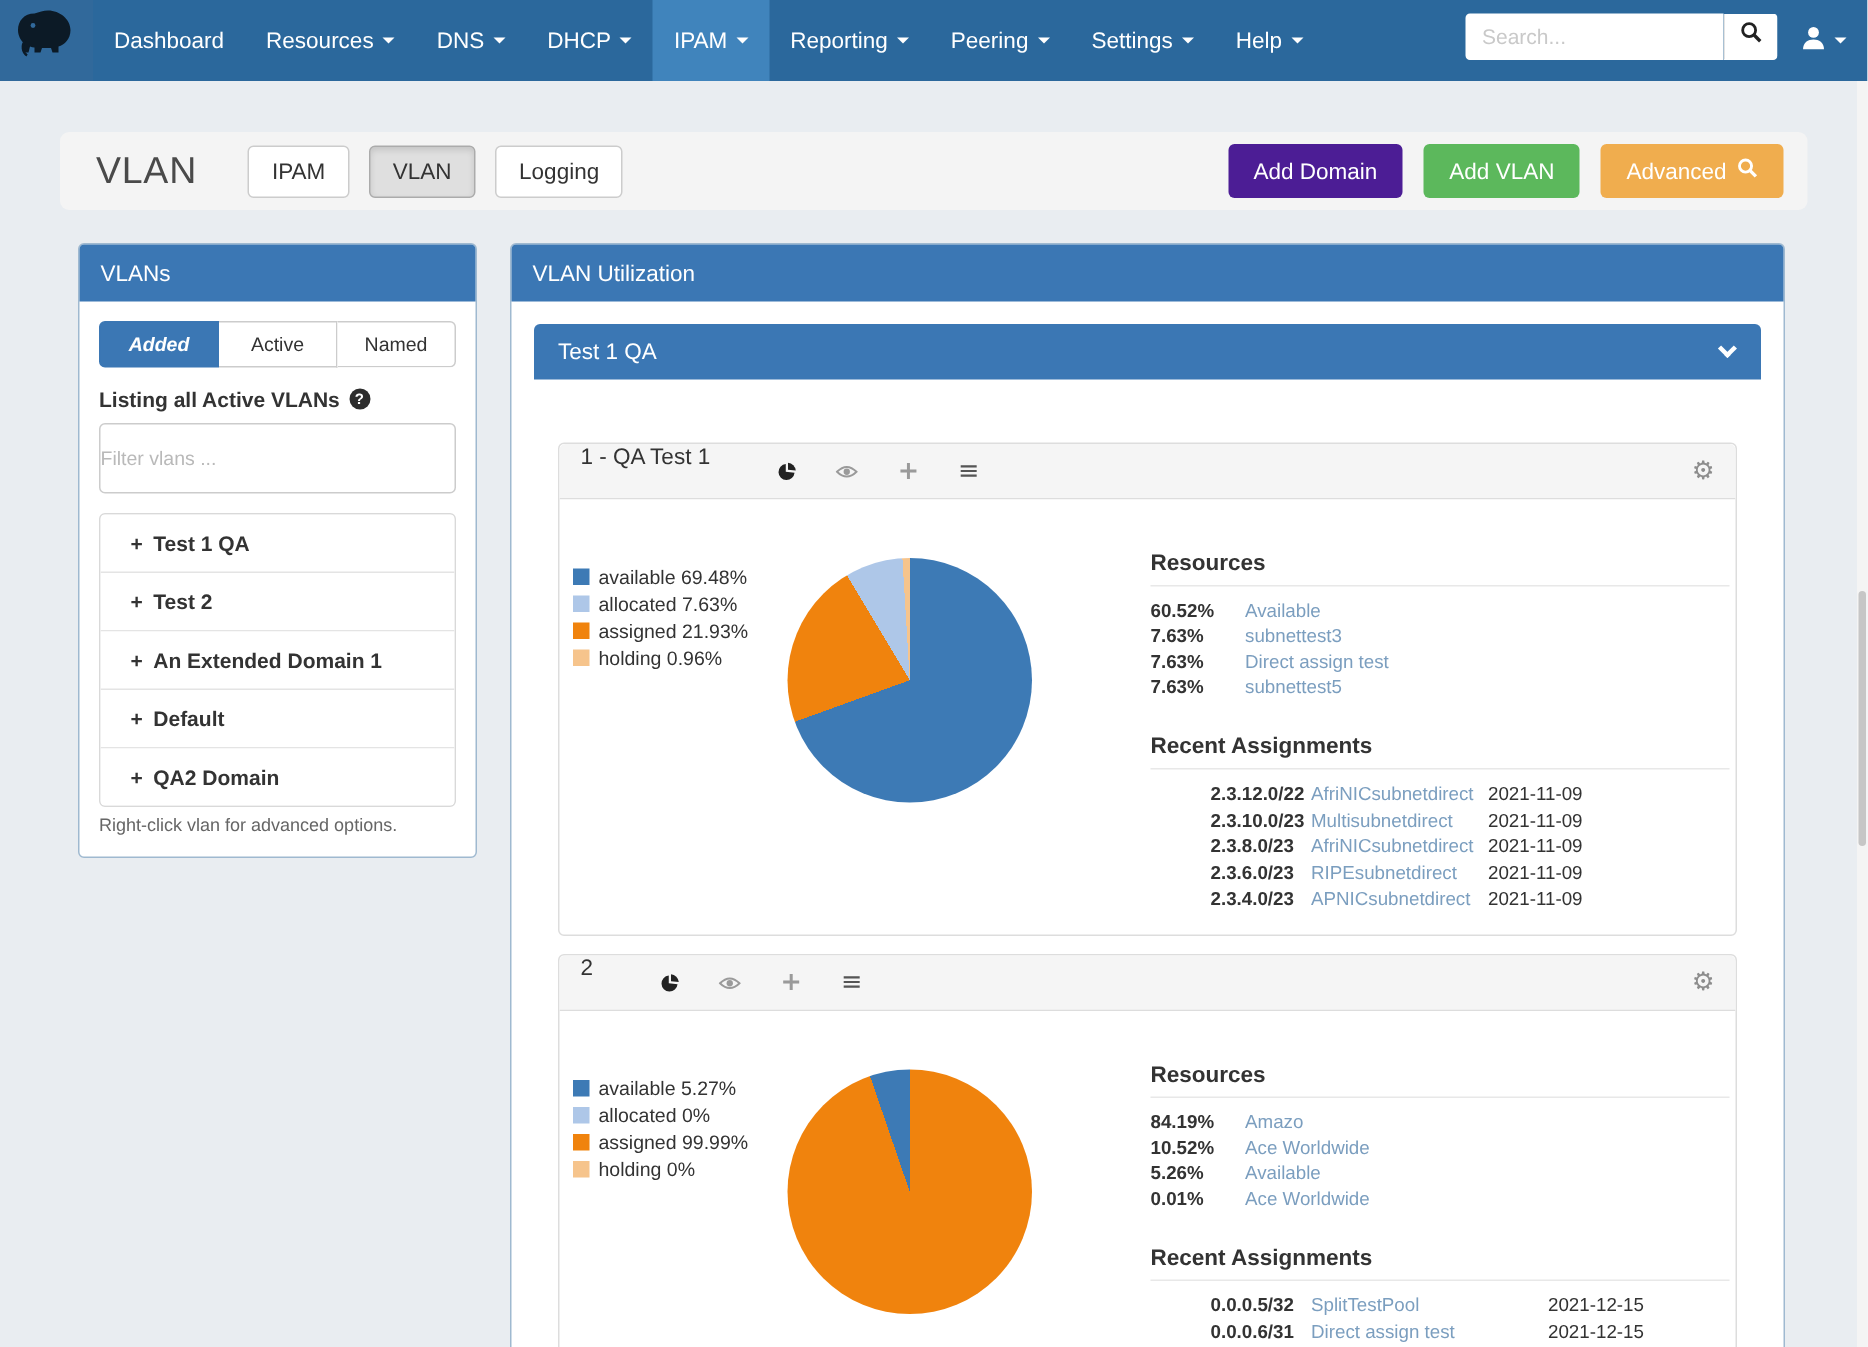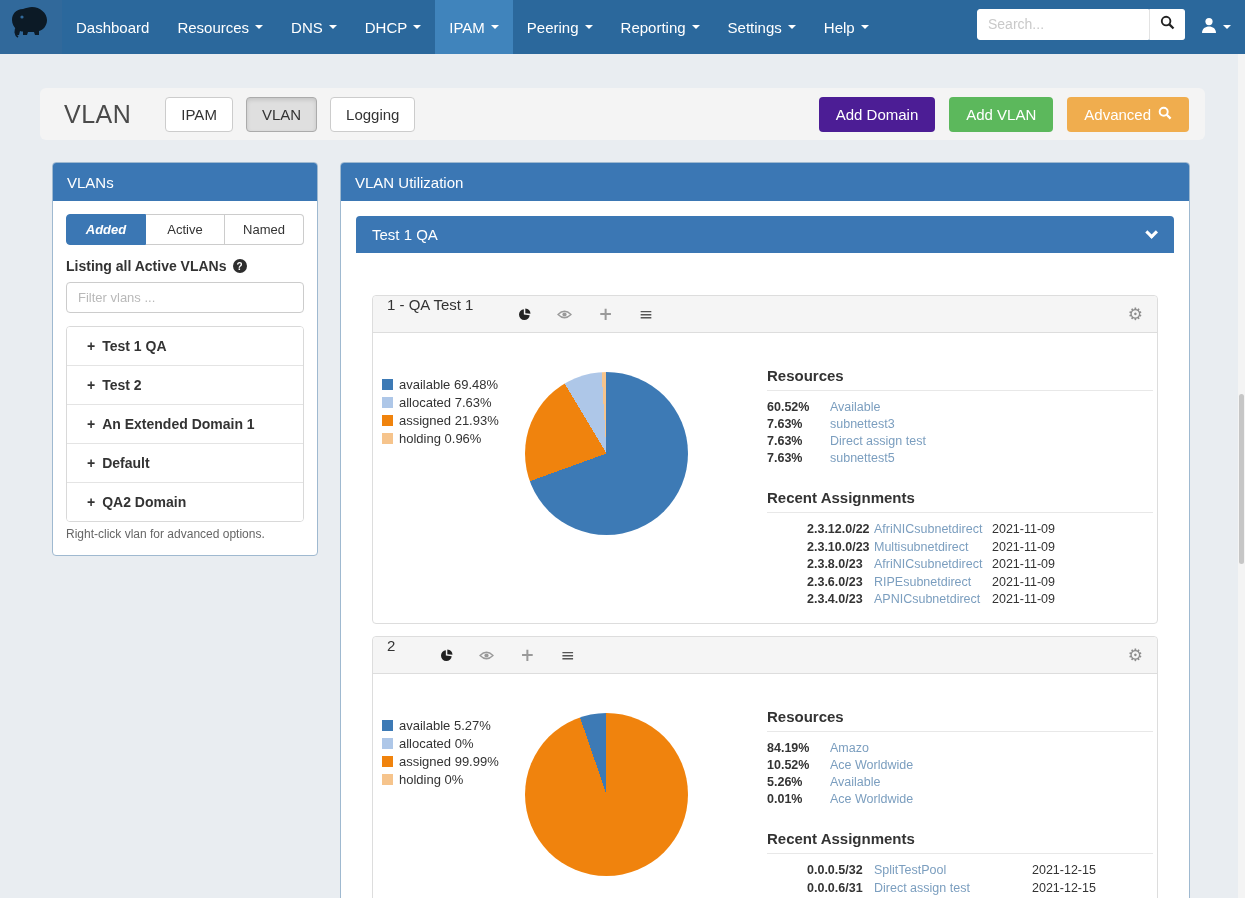--- a/index.html
+++ b/index.html
@@ -37,21 +37,21 @@
   .sidebar { left:52px; top:162px; width:266px; }
   .sidebar-body { padding:13px 13px 14px; }
   .tab-group { display:flex; width:100%; }
   .tab { flex:1; text-align:center; font-size:13px; padding:7px 0; background:#fff; border:1px solid #ccc; color:#333; cursor:pointer; }
   .tab:first-child { border-radius:4px 0 0 4px;font-style:italic; }
   .tab:last-child { border-radius:0 4px 4px 0; border-left:none; }
   .tab:nth-child(2) { border-left:none; }
   .tab.active { background:#3b77b4; border-color:#3b77b4; color:#fff; font-weight:bold; }
   .listing-line { margin:13px 0 8px; font-size:14px; font-weight:bold; color:#333; display:flex; align-items:center; gap:6px; }
   .help-icon { width:14px; height:14px; background:#2d2d2d; color:#fff; border-radius:50%; font-size:10px; font-weight:bold; display:inline-flex; align-items:center; justify-content:center; }
-  .filter-input { width:100%; height:31px; border:1px solid #ccc; border-radius:4px; padding:0 11px; font-size:13px; outline:none; color:#b91c1c; }
+  .filter-input { width:100%; height:47px; border:1px solid #ccc; border-radius:4px; padding:0 0; font-size:13px; outline:none; color:#b91c1c; }
   .filter-input::placeholder { color:#b9b9b9; }
   .vlan-list { margin-top:13px; border:1px solid #d9d9d9; border-radius:4px; overflow:hidden; }
   .vlan-row { padding:11px 0 11px 20px; font-size:14px; font-weight:bold; color:#333; border-bottom:1px solid #e4e4e4; cursor:pointer; background:#fff; display:flex; gap:7px; }
   .vlan-row:last-child { border-bottom:none; }
   .sidebar-note { margin-top:5px; text-align:left; font-size:12px; color:#666; }
 
   
   .main-panel { left:340px; top:162px; width:850px; height:900px; }
   .main-body { padding:15px; }
   .section-bar { height:37px; background:#3b77b4; border-radius:4px 4px 0 0; color:#fff; font-size:15px; display:flex; align-items:center; padding:0 20px 0 16px; cursor:pointer; }
@@ -117,25 +117,25 @@
       </div>
     <div class="nav-item">
         <span>DHCP</span>
         <span class="caret"></span>
       </div>
     <div class="nav-item active">
         <span>IPAM</span>
         <span class="caret"></span>
       </div>
     <div class="nav-item">
+        <span>Reporting</span>
+        <span class="caret"></span>
+      </div>
+    <div class="nav-item">
         <span>Peering</span>
-        <span class="caret"></span>
-      </div>
-    <div class="nav-item">
-        <span>Reporting</span>
         <span class="caret"></span>
       </div>
     <div class="nav-item">
         <span>Settings</span>
         <span class="caret"></span>
       </div>
     <div class="nav-item">
         <span>Help</span>
         <span class="caret"></span>
       </div>

